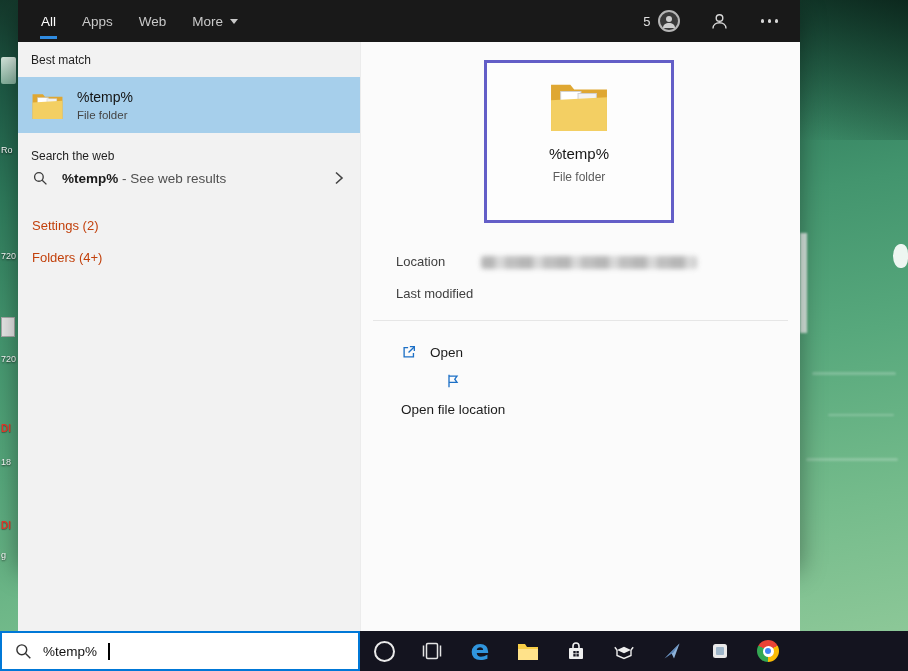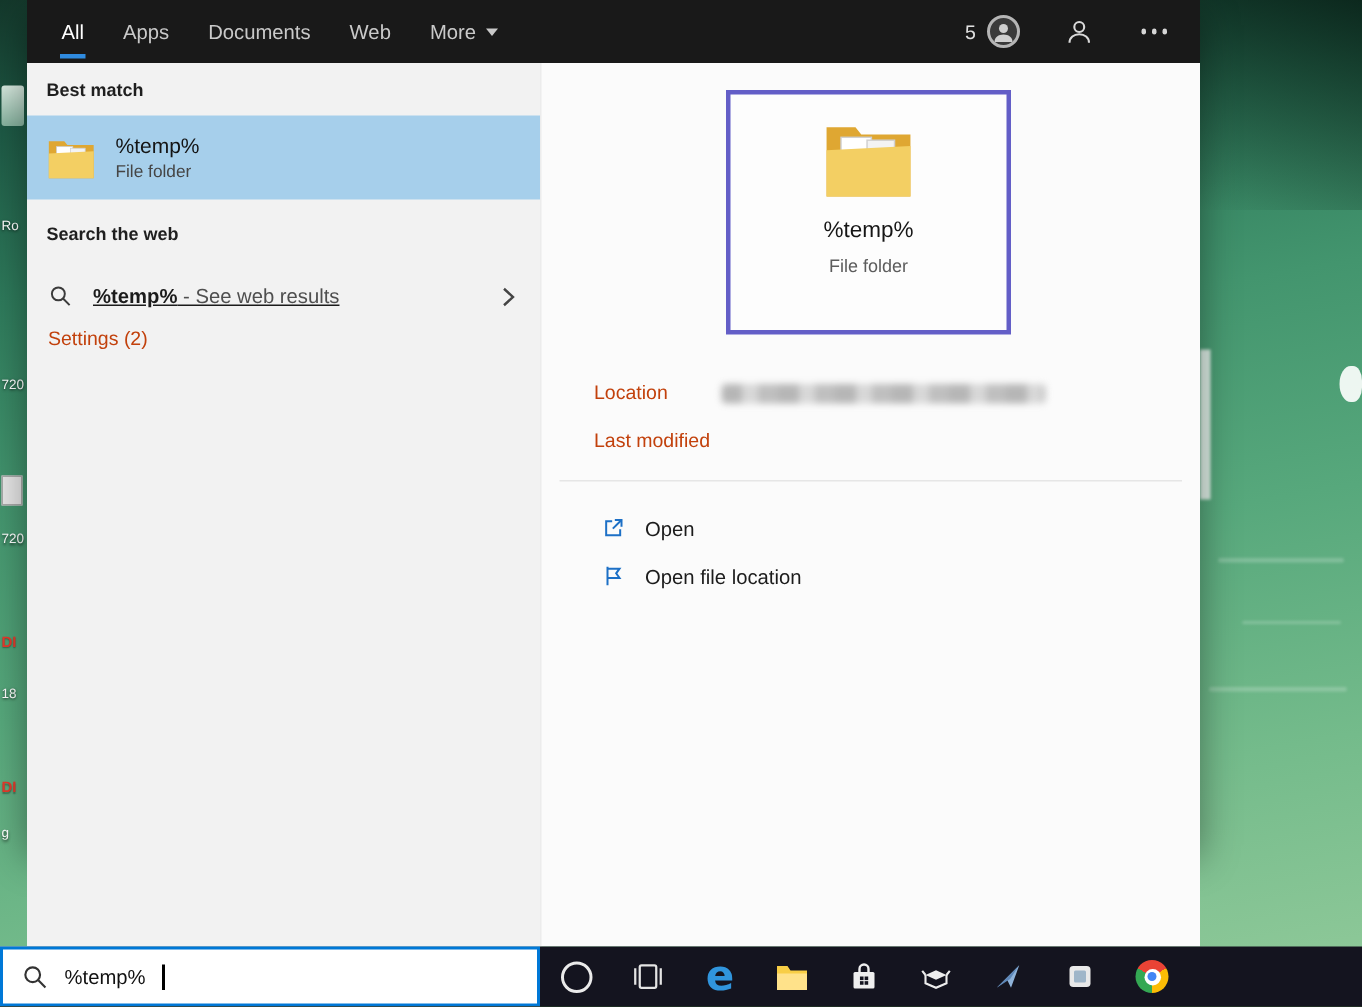--- a/index.html
+++ b/index.html
@@ -45,55 +45,55 @@
   .topnav-right { position:absolute; right:22px; top:0; height:42px; display:flex; align-items:center; }
   .notif-count { color:#e0e0e0; font-size:13px; margin-right:7px; }
   .avatar { width:22px; height:22px; border-radius:50%; background:#3a3a3a; border:2px solid #b5b5b5;
     margin-right:30px; display:flex; align-items:center; justify-content:center; overflow:hidden; }
   .person-wrap { margin-right:32px; display:flex; }
   .dots { display:flex; gap:3.5px; padding:6px 0; cursor:pointer; }
   .dots i { width:3.5px; height:3.5px; border-radius:50%; background:#d6d6d6; }
 
   
   .left-panel { position:absolute; left:0; top:42px; width:342px; height:589px; background:#f2f2f2; }
-  .section-header { position:absolute; left:13px; font-size:12px; font-weight:700; color:#1f1f1f; }
+  .section-header { position:absolute; left:13px; font-size:12px; font-weight:400; color:#1f1f1f; }
   .hdr-best { top:11px; }
   .hdr-web { top:107px; }
   .best-match-item { position:absolute; left:0; top:35px; width:100%; height:56px; background:#a6cfeb;
     display:flex; align-items:center; padding:0 13px; gap:13px; cursor:pointer; }
   .bm-title { font-size:14px; color:#141414; }
   .bm-sub { font-size:11.5px; color:#454545; margin-top:4px; }
   .web-row { position:absolute; left:0; top:129px; width:100%; height:34px; display:flex;
-    align-items:flex-end; padding:0 15px; gap:14px; cursor:pointer; font-size:13.5px; color:#1b1b1b;text-decoration:underline; }
+    align-items:flex-start; padding:0 15px; gap:14px; cursor:pointer; font-size:13.5px; color:#1b1b1b; }
   .web-query { font-weight:700; }
   .web-suffix { color:#4f4f4f; white-space:pre; }
   .web-chev { margin-left:auto; display:flex; }
   .group-row { position:absolute; left:0; width:100%; height:30px; display:flex; align-items:center;
     padding:0 14px; font-size:13px; color:#c2410c; cursor:pointer; }
   .grp-settings { top:168px; }
   .grp-folders { top:200px; }
 
   
   .right-panel { position:absolute; left:342px; top:42px; width:440px; height:589px;
     background:#fbfbfb; border-left:1px solid #ececec; }
   .preview-card { position:absolute; left:123px; top:18px; width:190px; height:163px;
     background:#fdfdfd; border:3px solid #635ec7; display:flex; flex-direction:column;
     align-items:center; cursor:pointer; }
   .pv-title { font-size:15px; color:#161616; margin-top:12px; }
   .pv-sub { font-size:12px; color:#5c5c5c; margin-top:8px; }
-  .detail-label { position:absolute; left:35px; font-size:13px; color:#c2410c; }
+  .detail-label { position:absolute; left:35px; font-size:13px; color:#404040; }
   .lbl-loc { top:212px; }
   .lbl-mod { top:244px; }
   .blur-bar { position:absolute; left:120px; top:214px; width:216px; height:13px; border-radius:3px;
     background:repeating-linear-gradient(90deg,#9f9f9f 0 14px,#cccccc 14px 24px,#ababab 24px 38px);
     filter:blur(2.5px); opacity:.75; }
   .rp-divider { position:absolute; left:12px; right:12px; top:278px; height:1px; background:#e6e6e6; }
   .action-row { position:absolute; left:40px; height:22px; display:flex; align-items:center; gap:13px;
     font-size:13.5px; color:#1c1c1c; cursor:pointer;text-align:right; }
-  .act-open { top:299px; } .act-loc { top:331px; } .act-copy { top:363px; }
+  .act-open { top:299px; } .act-loc { top:331px;flex-direction:column; } .act-copy { top:363px; }
 
   
   .taskbar { position:absolute; left:0; top:631px; width:908px; height:40px; background:#14141f;
     display:flex; align-items:stretch; padding-left:360px; }
   .tb-btn { width:48px; display:flex; align-items:center; justify-content:center; cursor:pointer; }
   .cortana { width:21px; height:21px; border-radius:50%; border:2px solid #eaeaea; }
   .edge-e::before { content:"e"; font-size:28px; font-weight:700; color:#3095dd; line-height:1;
     font-family:"DejaVu Sans",sans-serif; }
   .chrome { width:22px; height:22px; border-radius:50%; position:relative;
     background:conic-gradient(from -60deg,#ea4335 0 120deg,#fbbc05 120deg 240deg,#34a853 240deg 360deg); }
@@ -136,23 +136,20 @@
 
     <div class="topnav">
       <div class="tabs">
         <div class="tab active">
           <span>All</span>
         </div>
         <div class="tab">
           <span>Apps</span>
         </div>
         <div class="tab">
-          <span>Documents</span>
-        </div>
-        <div class="tab">
           <span>Web</span>
         </div>
         <div class="tab">
           <span>More</span>
           <span class="caret-down"></span>
         </div>
       </div>
       <div class="topnav-right">
         <span class="notif-count">5</span>
         <span class="avatar">
@@ -204,20 +201,21 @@
         </span>
         <span><span class="web-query">%temp%</span><span class="web-suffix"> - See web results</span></span>
         <span class="web-chev icon">
           <svg width="12" height="14" viewBox="0 0 10 14">
             <path d="M2 1.5l6 5.5-6 5.5" stroke="#444" stroke-width="1.6" fill="none"></path>
           </svg>
         </span>
       </div>
 
       <div class="group-row grp-settings">Settings (2)</div>
+      <div class="group-row grp-folders">Folders (4+)</div>
     </div>
 
     <div class="right-panel">
 
       <div class="preview-card">
         <span class="icon" style="margin-top:16px">
           <svg width="62" height="54" viewBox="0 0 64 56">
             <path d="M3 6h20l4 5h34v43H3z" fill="#dfa732"></path>
             <rect x="13" y="13" width="21" height="31" fill="#ffffff" stroke="#d0d0d0"></rect>
             <rect x="31" y="15" width="19" height="29" fill="#f3f3f3" stroke="#d0d0d0"></rect>

